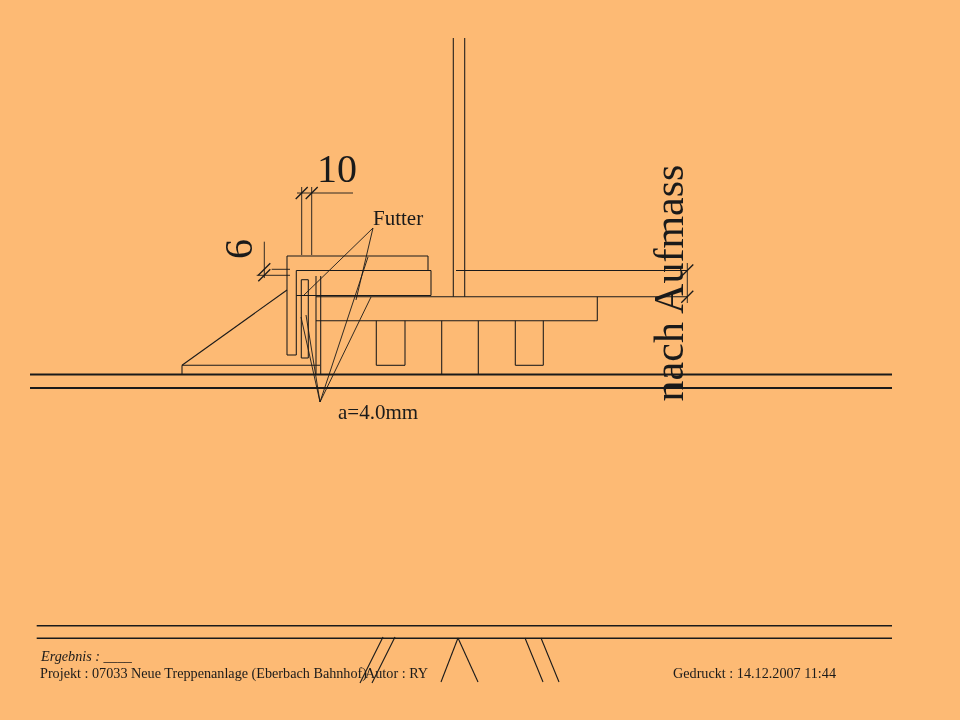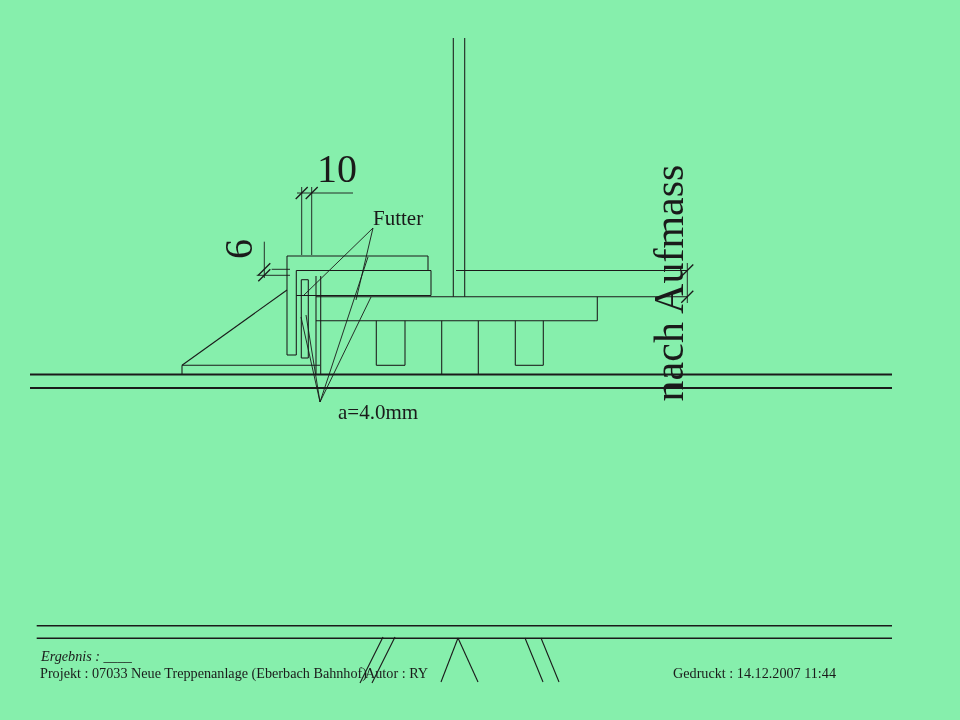--- a/index.html
+++ b/index.html
@@ -5,21 +5,21 @@
   html, body {
     margin: 0;
     padding: 0;
     background: #ffffff;
     font-family: "Liberation Serif", serif;
   }
   .sheet {
     position: relative;
     width: 960px;
     height: 720px;
-    background: #86efac;
+    background: #fdba74;
     overflow: hidden;
   }
   svg { display: block; }
   text { fill: #1a1a1a; }
 </style>
 </head>
 <body>
 
 <div class="sheet">
   <svg id="cad" xmlns="http://www.w3.org/2000/svg" width="960" height="720" viewBox="0 0 960 720">

